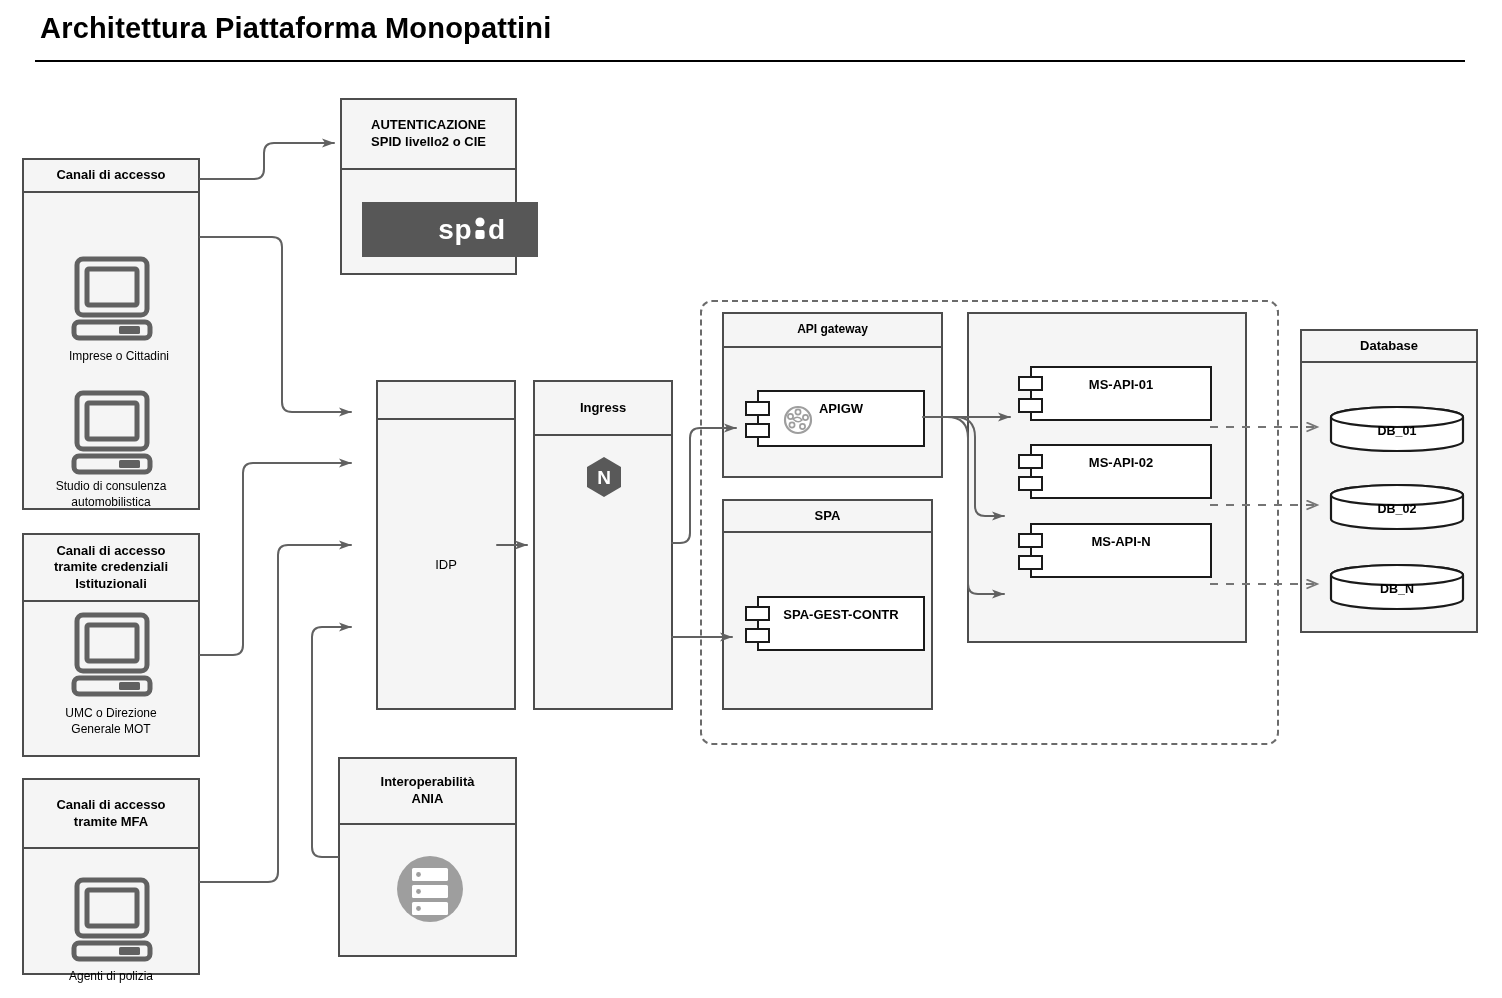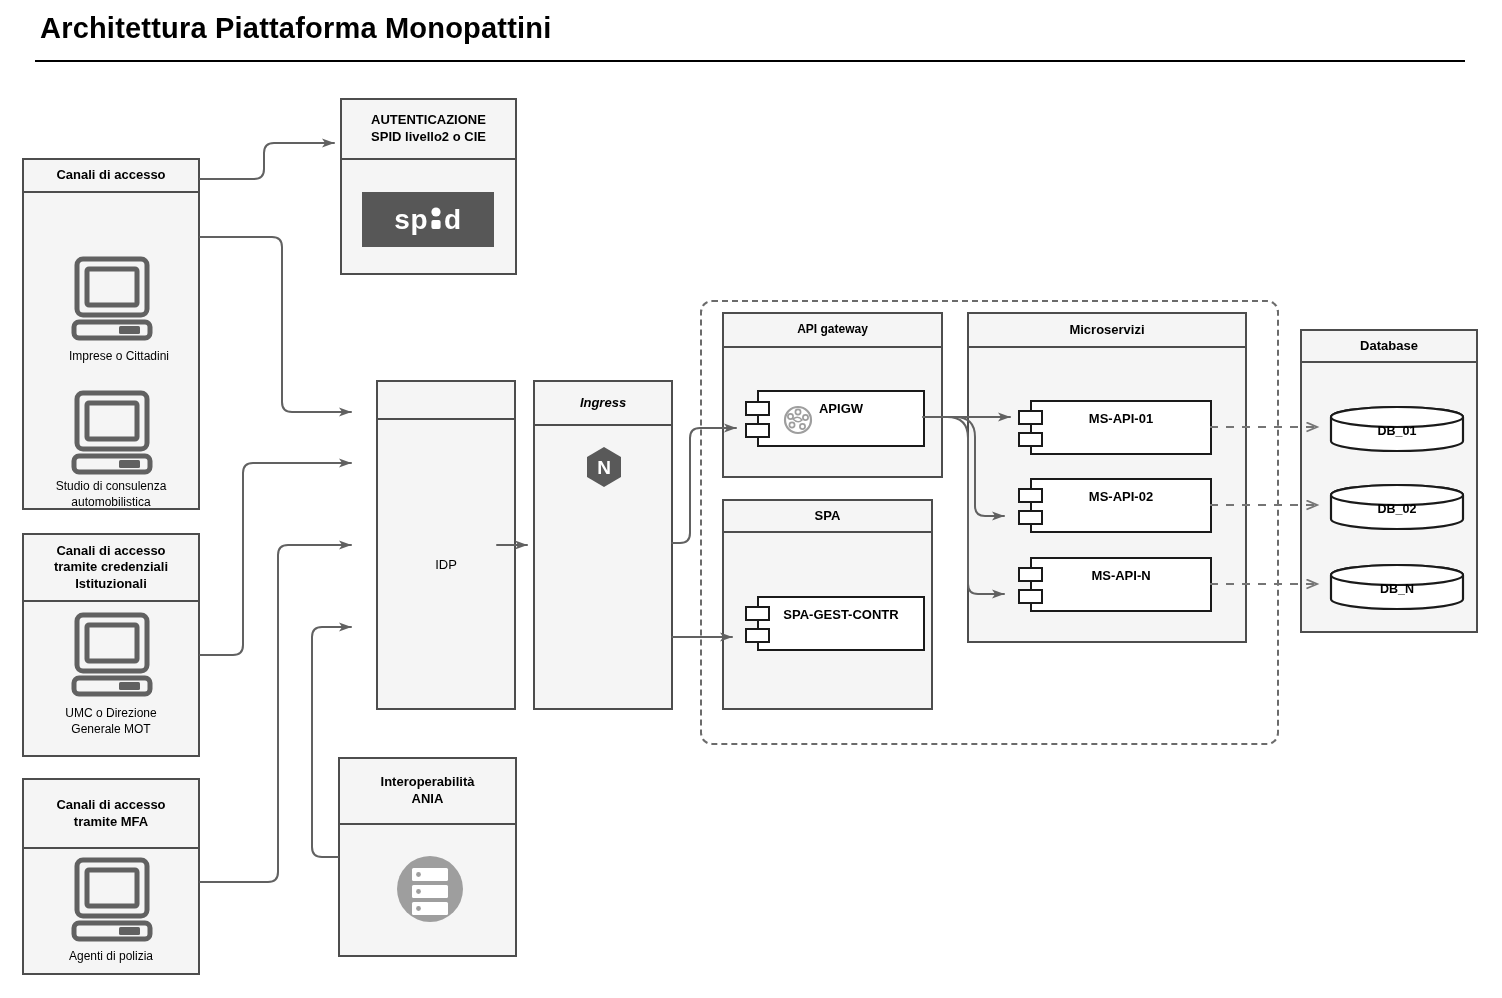--- a/index.html
+++ b/index.html
@@ -16,21 +16,21 @@
   .panel-body{position:relative;}
 
   .pc-label{position:absolute;left:0;width:100%;text-align:center;font-size:12px;line-height:1.3;white-space:pre-line;}
   .pc-icon{position:absolute;}
 
   .component{position:absolute;background:#fff;border:2px solid #1a1a1a;box-sizing:border-box;
     text-align:center;font-weight:bold;font-size:13px;}
   .component .comp-label{padding-top:9px;display:block;}
   .port{position:absolute;left:-14px;width:25px;height:15px;background:#fff;border:2px solid #1a1a1a;box-sizing:border-box;}
 
-  .spid-badge{position:absolute;background:#575757;display:flex;align-items:center;justify-content:center;gap:2px;}
+  .spid-badge{position:absolute;background:#575757;display:flex;align-items:center;justify-content:center;gap:2px;padding-left:44px;}
   .spid-badge .spid-txt{color:#fff;font-weight:bold;font-size:28px;letter-spacing:.5px;line-height:1;}
 
   .dashed-group{position:absolute;border:2px dashed #6b6b6b;border-radius:12px;box-sizing:border-box;background:transparent;}
 
   .edges{position:absolute;left:0;top:0;pointer-events:none;}
 
   .idp-body{display:flex;align-items:center;justify-content:center;font-size:13px;}
 </style>
 </head>
 <body>
@@ -73,53 +73,53 @@
         <rect x="51" y="70" width="21" height="8" rx="1.5" fill="#616161"></rect>
       </svg>
       <div class="pc-label" style="top:104px;">UMC o Direzione
 Generale MOT</div>
     </div>
   </div>
 
   <div class="panel" style="left:22px;top:778px;width:178px;height:197px;">
     <div class="panel-header" style="height:69px;">Canali di accesso
 tramite MFA</div>
-    <div class="panel-body" style="height:126px;">
+    <div class="panel-body" style="height:126px;margin-top:20px;">
       <svg class="pc-icon" style="left:44px;top:8px;" width="88" height="86" viewBox="0 0 88 86">
         <rect x="9" y="3" width="70" height="56" rx="6" fill="none" stroke="#616161" stroke-width="5"></rect>
         <rect x="19" y="13" width="50" height="36" rx="2" fill="none" stroke="#616161" stroke-width="5"></rect>
         <rect x="6" y="66" width="76" height="16" rx="5" fill="none" stroke="#616161" stroke-width="5"></rect>
         <rect x="51" y="70" width="21" height="8" rx="1.5" fill="#616161"></rect>
       </svg>
       <div class="pc-label" style="top:100px;">Agenti di polizia</div>
     </div>
   </div>
 
   <div class="panel" style="left:340px;top:98px;width:177px;height:177px;">
-    <div class="panel-header" style="height:60px;">AUTENTICAZIONE
+    <div class="panel-header" style="height:70px;">AUTENTICAZIONE
 SPID livello2 o CIE</div>
     <div class="panel-body" style="height:118px;">
       <div class="spid-badge" style="left:20px;top:32px;width:132px;height:55px;">
         <span class="spid-txt">sp</span>
         <svg width="12" height="28" viewBox="0 0 12 28">
           <circle cx="6" cy="6" r="4.6" fill="#fff"></circle>
           <rect x="1.4" y="14" width="9.2" height="9" rx="2" fill="#fff"></rect>
         </svg>
         <span class="spid-txt">d</span>
       </div>
     </div>
   </div>
 
   <div class="panel" style="left:357px;top:380px;width:140px;height:330px;margin-left:19px;">
     <div class="panel-header" style="height:38px;"></div>
     <div class="panel-body idp-body" style="height:288px;">IDP</div>
   </div>
 
   <div class="panel" style="left:533px;top:380px;width:140px;height:330px;">
-    <div class="panel-header" style="height:44px;font-style:italic;">Ingress</div>
+    <div class="panel-header" style="height:54px;">Ingress</div>
     <div class="panel-body" style="height:288px;">
       <svg style="position:absolute;left:50px;top:20px;" width="38" height="42" viewBox="0 0 38 42">
         <polygon points="19,1 36,11 36,31 19,41 2,31 2,11" fill="#595959"></polygon>
         <text x="19" y="28" text-anchor="middle" font-size="19" font-weight="bold" fill="#fff" font-family="Liberation Sans, sans-serif">N</text>
       </svg>
     </div>
   </div>
 
   <div class="dashed-group" style="left:700px;top:300px;width:579px;height:445px;"></div>
 
@@ -148,21 +148,20 @@
     <div class="panel-body" style="height:177px;padding-left:24px;">
       <div class="component" style="left:33px;top:63px;width:168px;height:55px;">
         <span class="port" style="top:8px;"></span>
         <span class="port" style="top:30px;"></span>
         <span class="comp-label">SPA-GEST-CONTR</span>
       </div>
     </div>
   </div>
 
   <div class="panel" style="left:967px;top:312px;width:280px;height:331px;">
-    <div class="panel-header" style="height:34px;">Microservizi</div>
     <div class="panel-body" style="height:293px;">
       <div class="component" style="left:61px;top:52px;width:182px;height:55px;">
         <span class="port" style="top:8px;"></span>
         <span class="port" style="top:30px;"></span>
         <span class="comp-label">MS-API-01</span>
       </div>
       <div class="component" style="left:61px;top:130px;width:182px;height:55px;">
         <span class="port" style="top:8px;"></span>
         <span class="port" style="top:30px;"></span>
         <span class="comp-label">MS-API-02</span>

